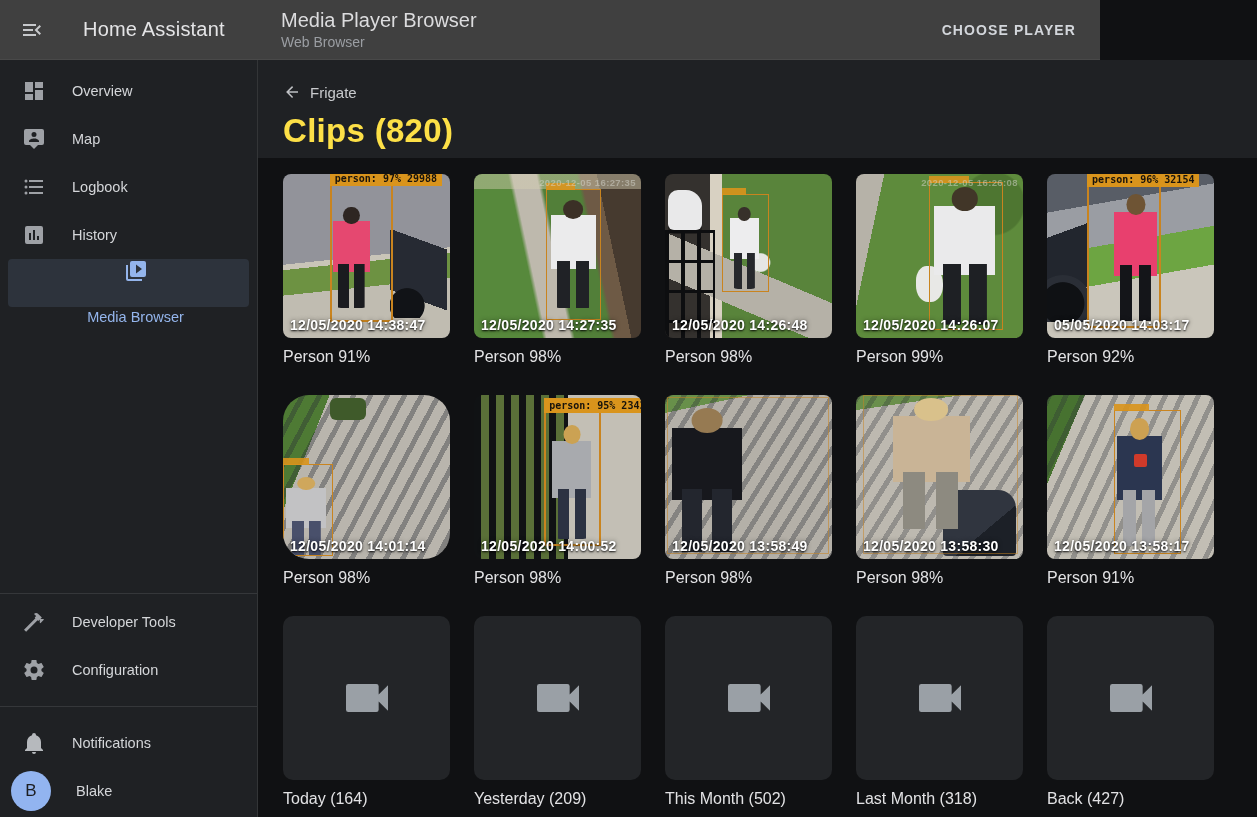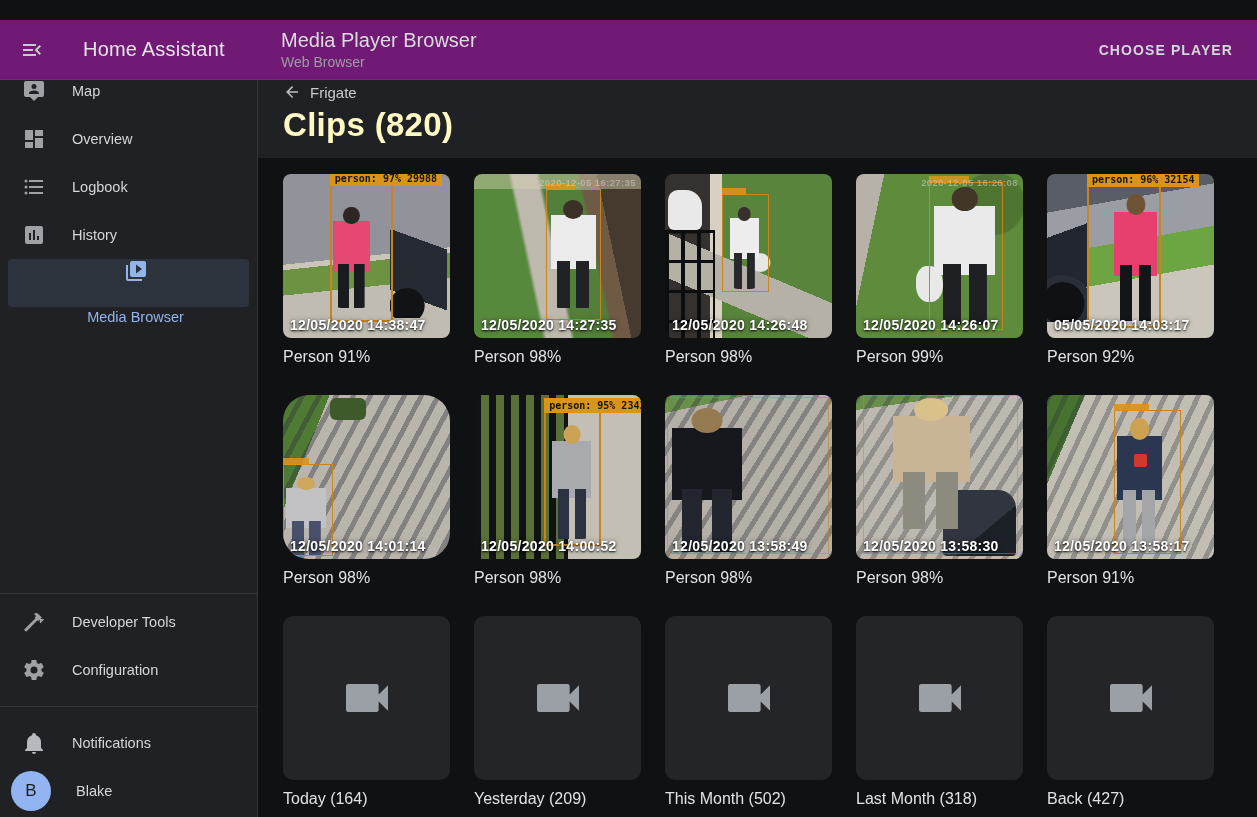--- a/index.html
+++ b/index.html
@@ -1,22 +1,22 @@
 <!DOCTYPE html>
 <html><head>
 <meta charset="utf-8">
 <style>
   * { margin:0; padding:0; box-sizing:border-box; }
   html,body { width:1257px; height:817px; overflow:hidden; background:#101113;
     font-family:"Liberation Sans", sans-serif; -webkit-font-smoothing:antialiased; }
 
   
-  .topbar { position:absolute; top:0; left:0; width:1257px; height:60px;
-    background:#701a75; display:flex; align-items:center; z-index:30;
-    border-bottom:1px solid rgba(255,255,255,0.05);margin-top:20px; }
+  .topbar { position:absolute; top:0; left:0; width:1100px; height:60px;
+    background:#404040; display:flex; align-items:center; z-index:30;
+    border-bottom:1px solid rgba(255,255,255,0.05); }
   .menu-btn { width:48px; height:48px; margin-left:8px; border:none; background:transparent;
     color:#c7c9cc; display:flex; align-items:center; justify-content:center; cursor:pointer; }
   .app-title { color:#e4e4e6; font-size:20px; margin-left:27px; letter-spacing:.2px; }
   .panel-titles { position:absolute; left:281px; top:8px; }
   .panel-title { color:#dcdcde; font-size:20px; line-height:24px; }
   .panel-subtitle { color:#9b9ea3; font-size:14px; line-height:18px; margin-top:1px; }
   .choose-player { margin-left:auto; margin-right:16px; background:transparent; border:none;
     color:#d3d6db; font-size:14px; font-weight:700; letter-spacing:1.1px; padding:8px 8px;
     cursor:pointer; font-family:"Liberation Sans", sans-serif; }
 
@@ -38,21 +38,21 @@
     gap:25px; border-radius:4px; cursor:pointer; color:#d4d6d9; font-size:14.5px; font-weight:500; }
   .avatar { width:40px; height:40px; border-radius:50%; background:#92b4f0; color:#1d1e21;
     display:flex; align-items:center; justify-content:center; font-size:17px; flex:none; }
 
   
   .content { flex:1; height:100%; display:flex; flex-direction:column; background:#101113; }
   .content-header { height:98px; background:#1f2124; padding:23px 16px 0 25px; flex:none; }
   .breadcrumb { display:flex; align-items:center; gap:9px; color:#c9cbce; font-size:15px;
     cursor:pointer; width:fit-content; }
   .breadcrumb svg { color:#bfc1c4; }
-  .page-title { color:#fef9c3; font-size:33px; font-weight:700; margin-top:5px; letter-spacing:.3px; }
+  .page-title { color:#fde047; font-size:33px; font-weight:700; margin-top:11px; letter-spacing:.3px; }
 
   .grid { display:grid; grid-template-columns:repeat(5,167px); column-gap:24px;
     padding:16px 40px 0 25px; overflow:hidden; }
   .card { width:167px; margin-bottom:29px; cursor:pointer; }
   .photo { position:relative; width:167px; height:164px; border-radius:8px; overflow:hidden;
     background:#23262b; }
   .caption { margin-top:9px; font-size:16px; line-height:19px; color:#e2e2e4; }
 
   .folder { width:167px; height:164px; border-radius:10px; background:#232528;
     display:flex; align-items:center; justify-content:center; color:#9aa0a6; }
@@ -170,32 +170,32 @@
   </div>
   <button class="choose-player">CHOOSE PLAYER</button>
 </div>
 
 <div class="shell">
 
   <nav class="sidebar">
     <div class="nav-item">
       <span class="nv-icon">
         <svg width="24" height="24" viewBox="0 0 24 24" fill="currentColor">
+            <path d="M13,3V9H21V3M13,21H21V11H13M3,21H11V15H3M3,13H11V3H3"></path>
+          </svg>
+      </span>
+      <span>Overview</span>
+    </div>
+    <div class="nav-item">
+      <span class="nv-icon">
+        <svg width="24" height="24" viewBox="0 0 24 24" fill="currentColor">
             <path d="M4,2H20A2,2 0 0,1 22,4V16A2,2 0 0,1 20,18H16L12,22L8,18H4A2,2 0 0,1 2,16V4A2,2 0 0,1 4,2M12,5A2.5,2.5 0 0,0 9.5,7.5A2.5,2.5 0 0,0 12,10A2.5,2.5 0 0,0 14.5,7.5A2.5,2.5 0 0,0 12,5M17,15V14C17,12.34 13.67,11.5 12,11.5C10.33,11.5 7,12.34 7,14V15H17Z"></path>
           </svg>
       </span>
       <span>Map</span>
-    </div>
-    <div class="nav-item">
-      <span class="nv-icon">
-        <svg width="24" height="24" viewBox="0 0 24 24" fill="currentColor">
-            <path d="M13,3V9H21V3M13,21H21V11H13M3,21H11V15H3M3,13H11V3H3"></path>
-          </svg>
-      </span>
-      <span>Overview</span>
     </div>
     <div class="nav-item">
       <span class="nv-icon">
         <svg width="24" height="24" viewBox="0 0 24 24" fill="currentColor">
             <path d="M7,5H21V7H7V5M7,13V11H21V13H7M4,4.5A1.5,1.5 0 0,1 5.5,6A1.5,1.5 0 0,1 4,7.5A1.5,1.5 0 0,1 2.5,6A1.5,1.5 0 0,1 4,4.5M4,10.5A1.5,1.5 0 0,1 5.5,12A1.5,1.5 0 0,1 4,13.5A1.5,1.5 0 0,1 2.5,12A1.5,1.5 0 0,1 4,10.5M7,19V17H21V19H7M4,16.5A1.5,1.5 0 0,1 5.5,18A1.5,1.5 0 0,1 4,19.5A1.5,1.5 0 0,1 2.5,18A1.5,1.5 0 0,1 4,16.5Z"></path>
           </svg>
       </span>
       <span>Logbook</span>
     </div>
     <div class="nav-item">

